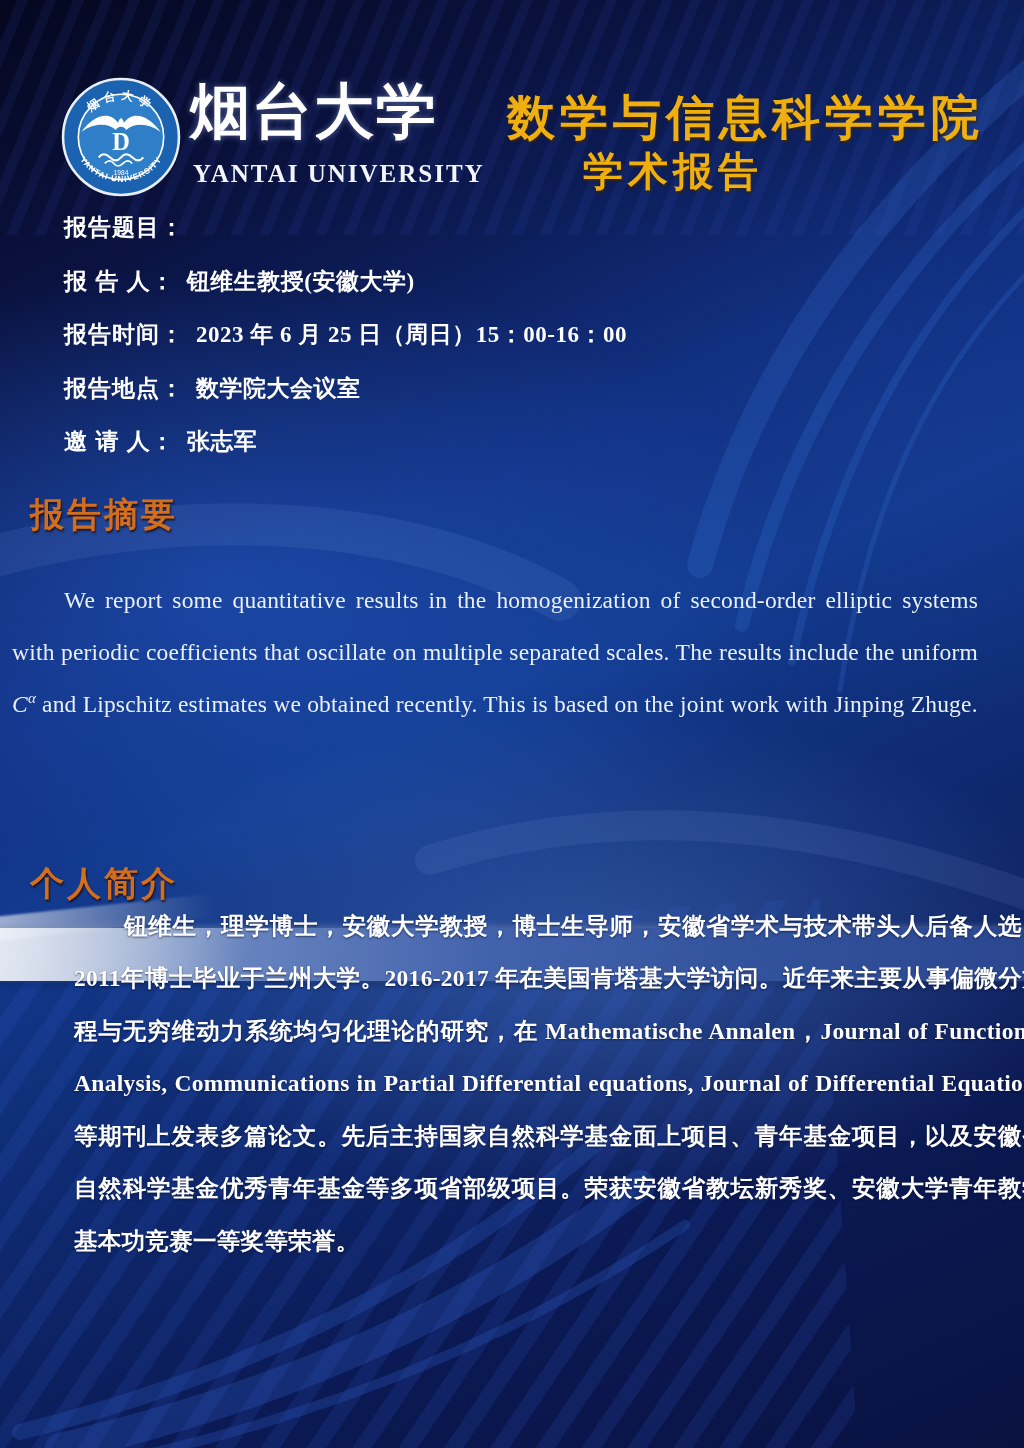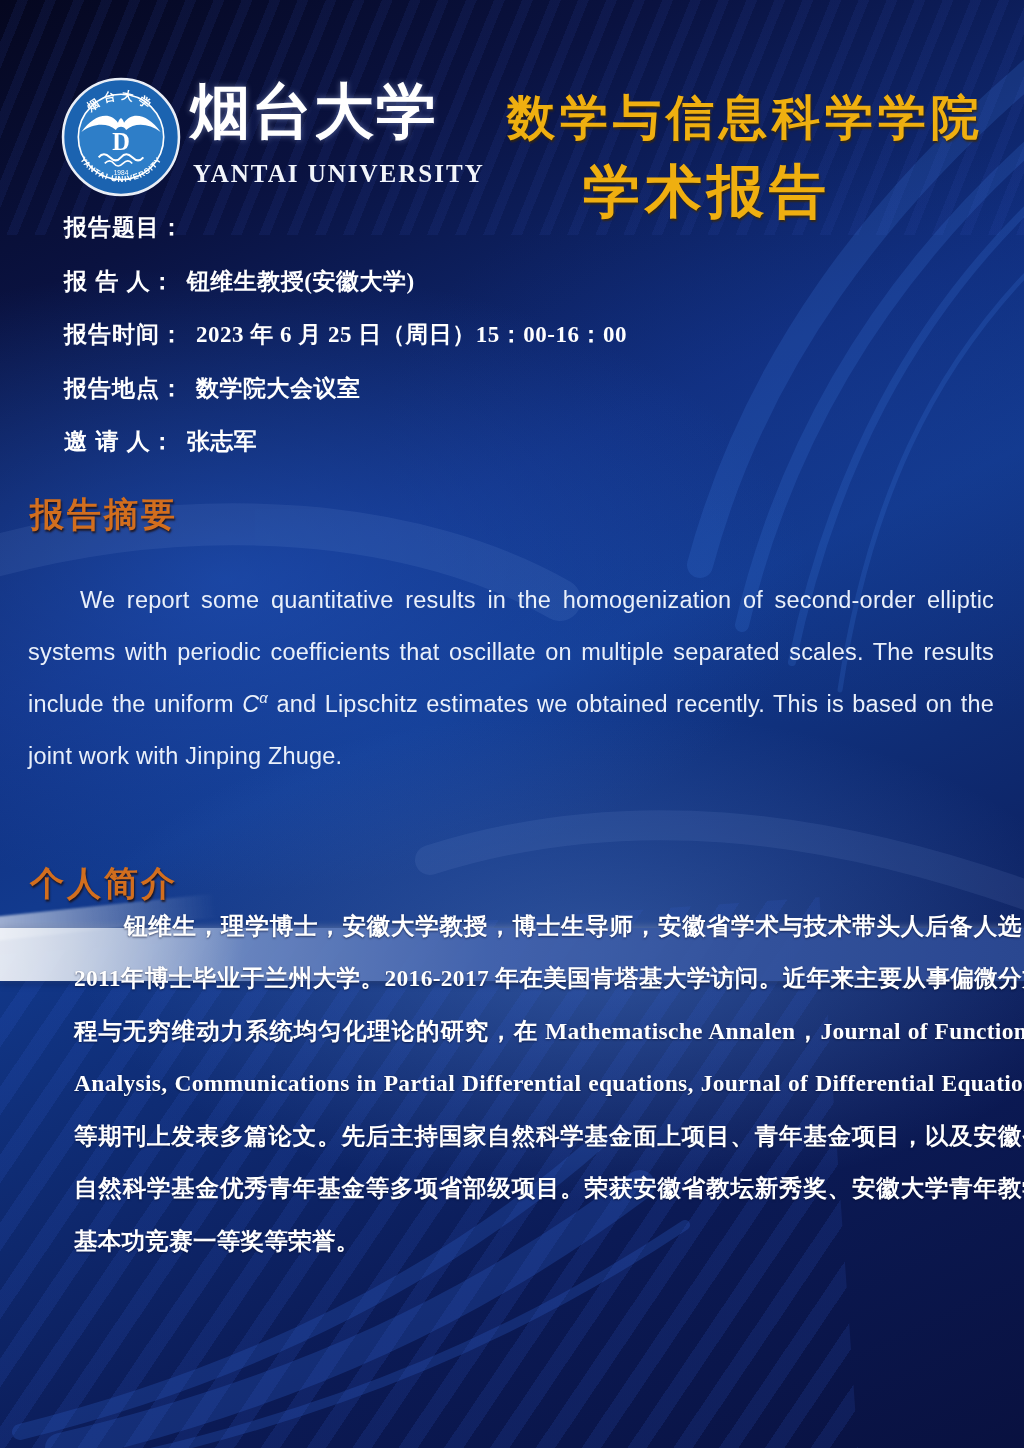--- a/index.html
+++ b/index.html
@@ -50,44 +50,44 @@
     font-family:"Liberation Serif","DejaVu Serif",serif;
     font-size:25px;font-weight:700;color:#f2f5fb;letter-spacing:2px;white-space:nowrap;
   }
   .college{
     position:absolute;left:500px;top:86px;
     font-size:48px;font-weight:700;color:#efaf10;letter-spacing:5px;white-space:nowrap;
     text-shadow:1px 2px 2px rgba(60,40,0,0.8);
     margin-left:7px;
   }
   .event{
-    position:absolute;left:583px;top:154px;
-    font-size:57px;font-weight:700;color:#efaf10;letter-spacing:5px;white-space:nowrap;
+    position:absolute;left:583px;top:144px;
+    font-size:40px;font-weight:700;color:#efaf10;letter-spacing:5px;white-space:nowrap;
     text-shadow:1px 2px 2px rgba(60,40,0,0.8);
   }
   
   .info{position:absolute;left:64px;top:212px;width:920px;text-align:center;}
   .info-row{display:flex;align-items:baseline;height:53.5px;color:#ffffff;}
   .info-label{font-size:23px;font-weight:700;letter-spacing:1px;white-space:nowrap;}
   .info-value{
     font-family:"Liberation Serif","DejaVu Serif",serif;
     font-size:23px;font-weight:700;margin-left:12px;white-space:nowrap;letter-spacing:0.5px;
   }
   .info-value.en{margin-left:18px;font-size:23.5px;letter-spacing:0.2px;}
   
   .sec-head{
     position:absolute;left:30px;
     font-size:34px;font-weight:700;color:#d26e1e;letter-spacing:3px;
     text-shadow:1px 2px 2px rgba(30,10,0,0.75);white-space:nowrap;
   }
   .sec-head.abstract{top:492px;}
   .sec-head.bio{top:861px;}
   .abstract-text{
-    position:absolute;left:28px;top:550px;width:966px;
-    font-family:Liberation Sans, sans-serif;
+    position:absolute;left:12px;top:550px;width:966px;
+    font-family:Liberation Serif, serif;
     font-size:23.5px;line-height:52px;color:#eaf0fa;
     text-align:justify;text-indent:52px;letter-spacing:0.2px;
   }
   .abstract-text .math{font-style:italic;}
   .abstract-text sup{font-size:15px;font-style:italic;vertical-align:super;line-height:0;}
   .bio-text{
     position:absolute;left:26px;top:876px;width:972px;
     font-family:"Liberation Serif","DejaVu Serif",serif;
     font-size:23.5px;font-weight:700;line-height:52.5px;color:#ffffff;
     text-align:justify;text-indent:50px;letter-spacing:0.3px;

